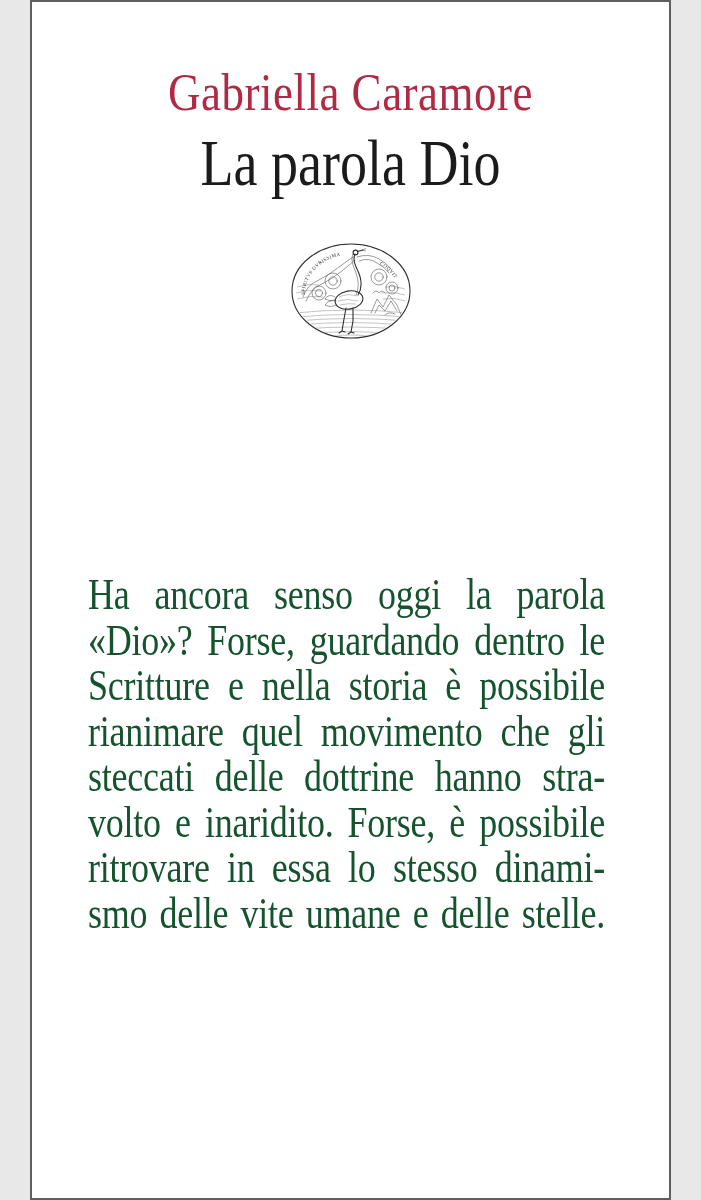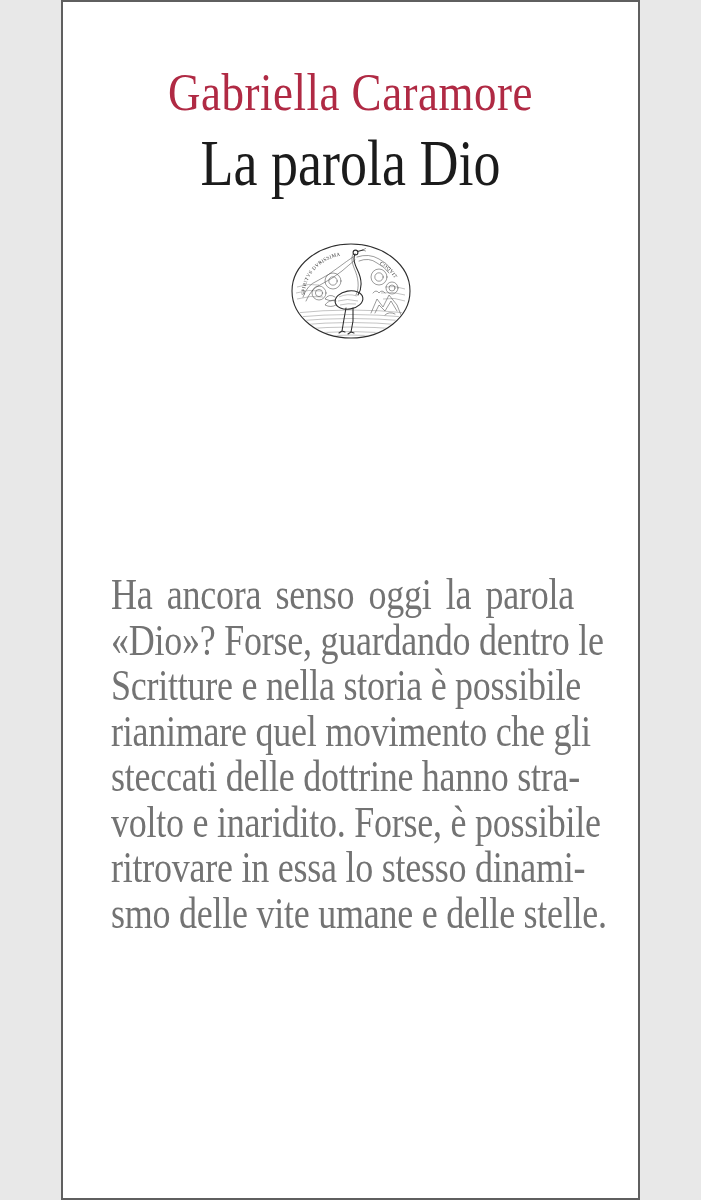--- a/index.html
+++ b/index.html
@@ -2,21 +2,21 @@
 <html><head>
 <meta charset="utf-8">
 <style>
   html, body {
     margin: 0;
     padding: 0;
     background: #e8e8e8;
   }
   .cover {
     position: relative;
-    width: 579px;
+    width: 641px;
     height: 1200px;
     margin: 0 auto;
     background: #ffffff;
     border: 2px solid #5f5f5f;
     box-sizing: border-box;
     font-family: "Liberation Serif", serif;
     overflow: hidden;
   }
   .author {
     position: absolute;
@@ -47,23 +47,23 @@
     position: absolute;
     top: 238px;
     left: 50%;
     transform: translateX(-50%);
     width: 124px;
     height: 102px;
   }
   .blurb {
     position: absolute;
     top: 570px;
-    left: 48px;
+    left: 56px;
     right: 64px;
-    color: #737373;
+    color: #14532d;
   }
   .blurb-line {
     font-size: 36px;
     line-height: 45.5px;
     height: 45.5px;
     letter-spacing: -0.25px;
     text-align: justify;
     text-align-last: justify;
     transform: scaleY(1.24);
     transform-origin: 50% 50%;

